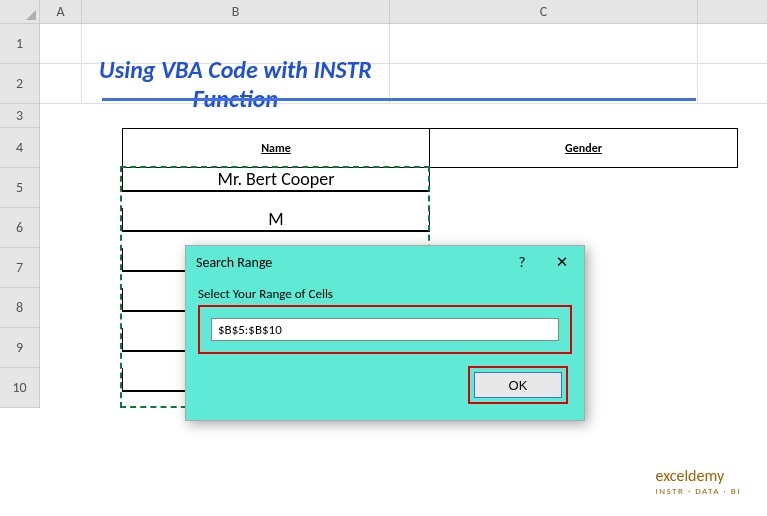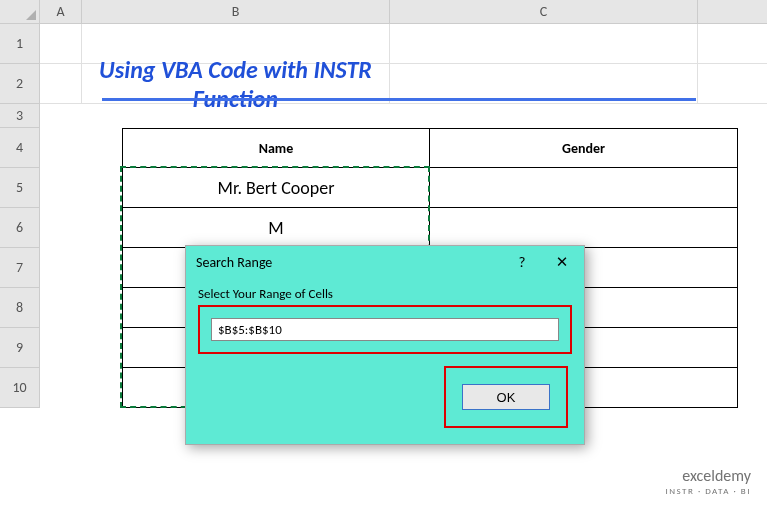--- a/index.html
+++ b/index.html
@@ -26,45 +26,45 @@
     .cells { position: relative; flex: 1; }
     .row { display: flex; border-bottom: 1px solid #e0e0e0; }
     .cell { border-right: 1px solid #e0e0e0; display: flex; align-items: center; }
     .ca { width: 42px; } .cb { width: 308px; } .cc { width: 308px; }
     
     .title { color: #2050d8; font-style: italic; font-weight: bold; font-size: 24px; text-align: center; width: 100%; }
     .title-underline { position: absolute; left: 62px; top: 74px; width: 594px; height: 3px; background: #4070e8; }
     
     .table-wrap { position: absolute; left: 82px; top: 104px; width: 616px; }
     .t-header { display: flex; height: 40px; }
-    .th { border: 1.5px solid #000; font-weight: bold; font-size: 14px; display: flex; align-items: center; justify-content: center; }
+    .th { border: 1.5px solid #000; font-weight: bold; font-size: 12px; display: flex; align-items: center; justify-content: center; text-decoration: underline; }
     .th-name { width: 308px; }
     .th-gender { width: 308px; border-left: none; }
-    .t-row { display: flex; height: 40px; }
+    .t-row { display: flex; height: 40px; flex-direction: column; }
     .td { border: 1.5px solid #000; border-top: none; font-size: 18px; display: flex; align-items: center; justify-content: center; }
     .td-name { width: 308px; }
     .td-gender { width: 308px; border-left: none; }
     
     .marquee { position: absolute; left: 80px; top: 142px; width: 310px; height: 242px; border: 2px dashed #0a7a3a; pointer-events: none; }
     
     .dialog { position: absolute; left: 185px; top: 245px; width: 400px; background: #5eead4; border: 1px solid #aaa; box-shadow: 3px 3px 12px rgba(0,0,0,0.35); }
     .dlg-title { display: flex; align-items: center; height: 32px; padding: 0 2px 0 10px; font-size: 14px; }
     .dlg-title-text { flex: 1; }
     .dlg-icons { display: flex; gap: 0; }
     .dlg-icon { width: 40px; height: 30px; display: flex; align-items: center; justify-content: center; font-size: 15px; }
     .dlg-body { padding: 8px 12px 12px; }
     .dlg-label { font-size: 13px; margin-bottom: 4px; }
     .dlg-input-wrap { border: 2.5px solid #d00; padding: 11px; margin-bottom: 12px; }
     .dlg-input { width: 100%; border: 1px solid #888; padding: 3px 6px; font-size: 13px; font-family: inherit; }
     .dlg-buttons { display: flex; justify-content: flex-end; gap: 12px; padding: 0 4px 4px; }
     .btn { width: 88px; height: 26px; border: 1px solid #999; background: #e8e8e8; font-size: 13px; cursor: pointer; }
-    .btn-ok-wrap { border: 2.5px solid #d00; padding: 16px; }
+    .btn-ok-wrap { border: 2.5px solid #d00; padding: 4px; }
     .btn-ok { border: 1.5px solid #3a72c8; }
     
-    .watermark { position: absolute; right: 16px; bottom: 20px; text-align: right; color: #737373; font-size: 16px; pointer-events: none; }
+    .watermark { position: absolute; right: 26px; bottom: 20px; text-align: left; color: #a16207; font-size: 16px; pointer-events: none; }
     .watermark .sub { font-size: 9px; letter-spacing: 1.5px; }
   </style>
 </head>
 <body>
 
 <div class="grid">
   <div class="col-headers">
     <div class="corner"></div>
     <div class="col-h col-a">A</div>
     <div class="col-h col-b">B</div>

